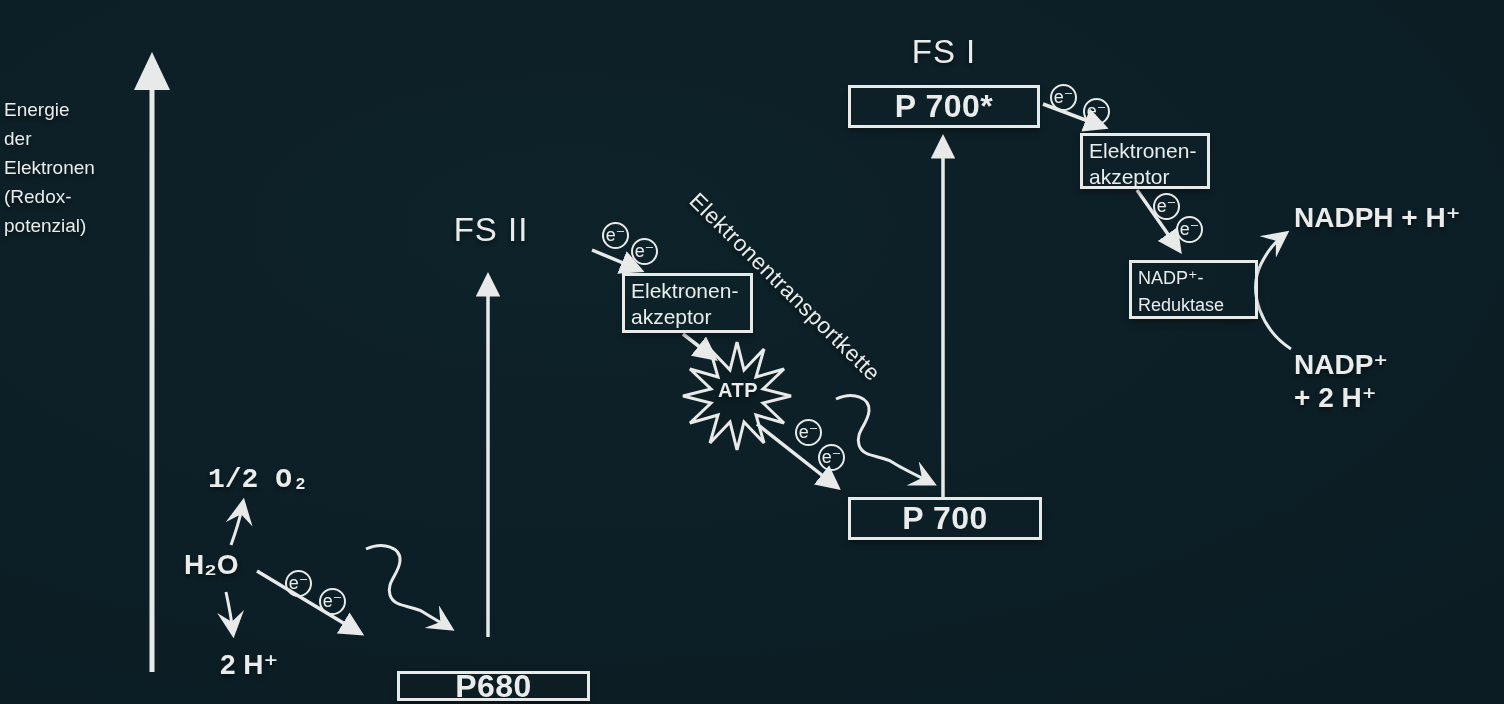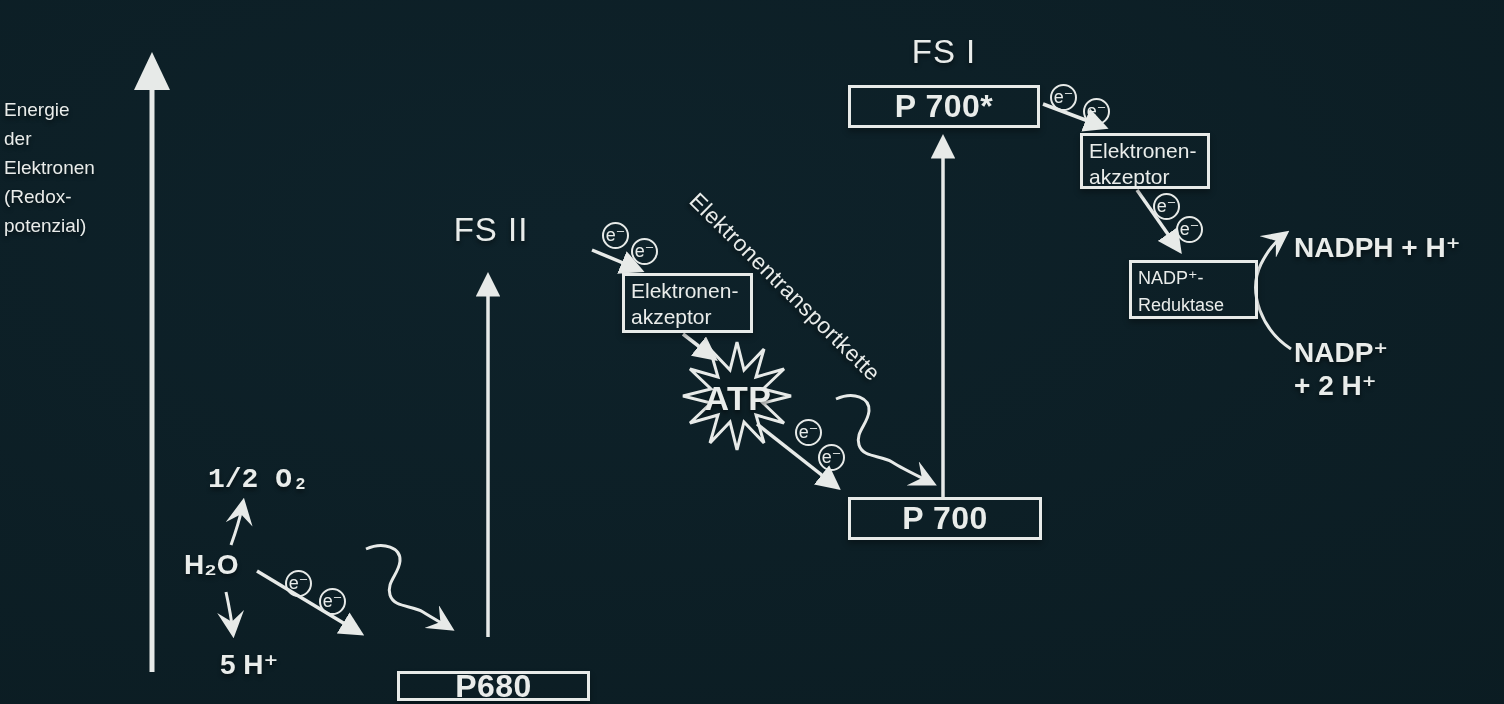--- a/index.html
+++ b/index.html
@@ -42,21 +42,21 @@
   .energy{
     font-size:19px;font-weight:500;line-height:29px;
   }
   .energy span{display:block;}
   .etc-label{
     font-size:22.5px;font-weight:400;white-space:nowrap;
     transform:rotate(44.5deg);transform-origin:left top;
     letter-spacing:.5px;
   }
   .atp{
-    font-size:34px;font-weight:700;text-align:center;letter-spacing:.5px;
+    font-size:20px;font-weight:700;text-align:center;letter-spacing:.5px;
   }
   .e-circle{
     position:absolute;width:27px;height:27px;
     border:2.5px solid var(--line);border-radius:50%;
     display:flex;align-items:center;justify-content:center;
     font-size:18px;font-weight:400;color:var(--text);
     padding-bottom:2px;
     background:transparent;
   }
   .two-line span{display:block;}
@@ -128,29 +128,29 @@
   </div>
 
   <div class="lbl etc-label" style="left:702px;top:188px;">Elektronentransportkette</div>
   <div class="lbl atp" style="left:703px;top:379px;width:70px;">ATP</div>
 
   <div class="box acceptor" style="left:1129px;top:260px;width:129px;height:59px;font-size:18px;line-height:27px;">
     <span>NADP⁺-</span>
     <span>Reduktase</span>
   </div>
 
-  <div class="lbl bold28" style="left:1294px;top:231px;">NADPH + H⁺</div>
-  <div class="lbl bold28 two-line" style="left:1294px;top:336px;line-height:33px;">
+  <div class="lbl bold28" style="left:1294px;top:201px;">NADPH + H⁺</div>
+  <div class="lbl bold28 two-line" style="left:1294px;top:348px;line-height:33px;">
     <span>NADP⁺</span>
     <span>+ 2 H⁺</span>
   </div>
 
   <div class="lbl bold28" style="left:208px;top:464px;font-family:Liberation Mono, monospace;">1/2 O₂</div>
   <div class="lbl bold28" style="left:184px;top:549px;">H₂O</div>
-  <div class="lbl bold28" style="left:220px;top:648px;">5 H⁺</div>
+  <div class="lbl bold28" style="left:220px;top:648px;">2 H⁺</div>
 
   <span class="e-circle" style="left:602px;top:222px;">e⁻</span>
   <span class="e-circle" style="left:631px;top:238px;">e⁻</span>
   <span class="e-circle" style="left:795px;top:419px;">e⁻</span>
   <span class="e-circle" style="left:818px;top:444px;">e⁻</span>
   <span class="e-circle" style="left:1050px;top:84px;">e⁻</span>
   <span class="e-circle" style="left:1083px;top:98px;">e⁻</span>
   <span class="e-circle" style="left:1153px;top:193px;">e⁻</span>
   <span class="e-circle" style="left:1176px;top:216px;">e⁻</span>
   <span class="e-circle" style="left:285px;top:570px;">e⁻</span>

